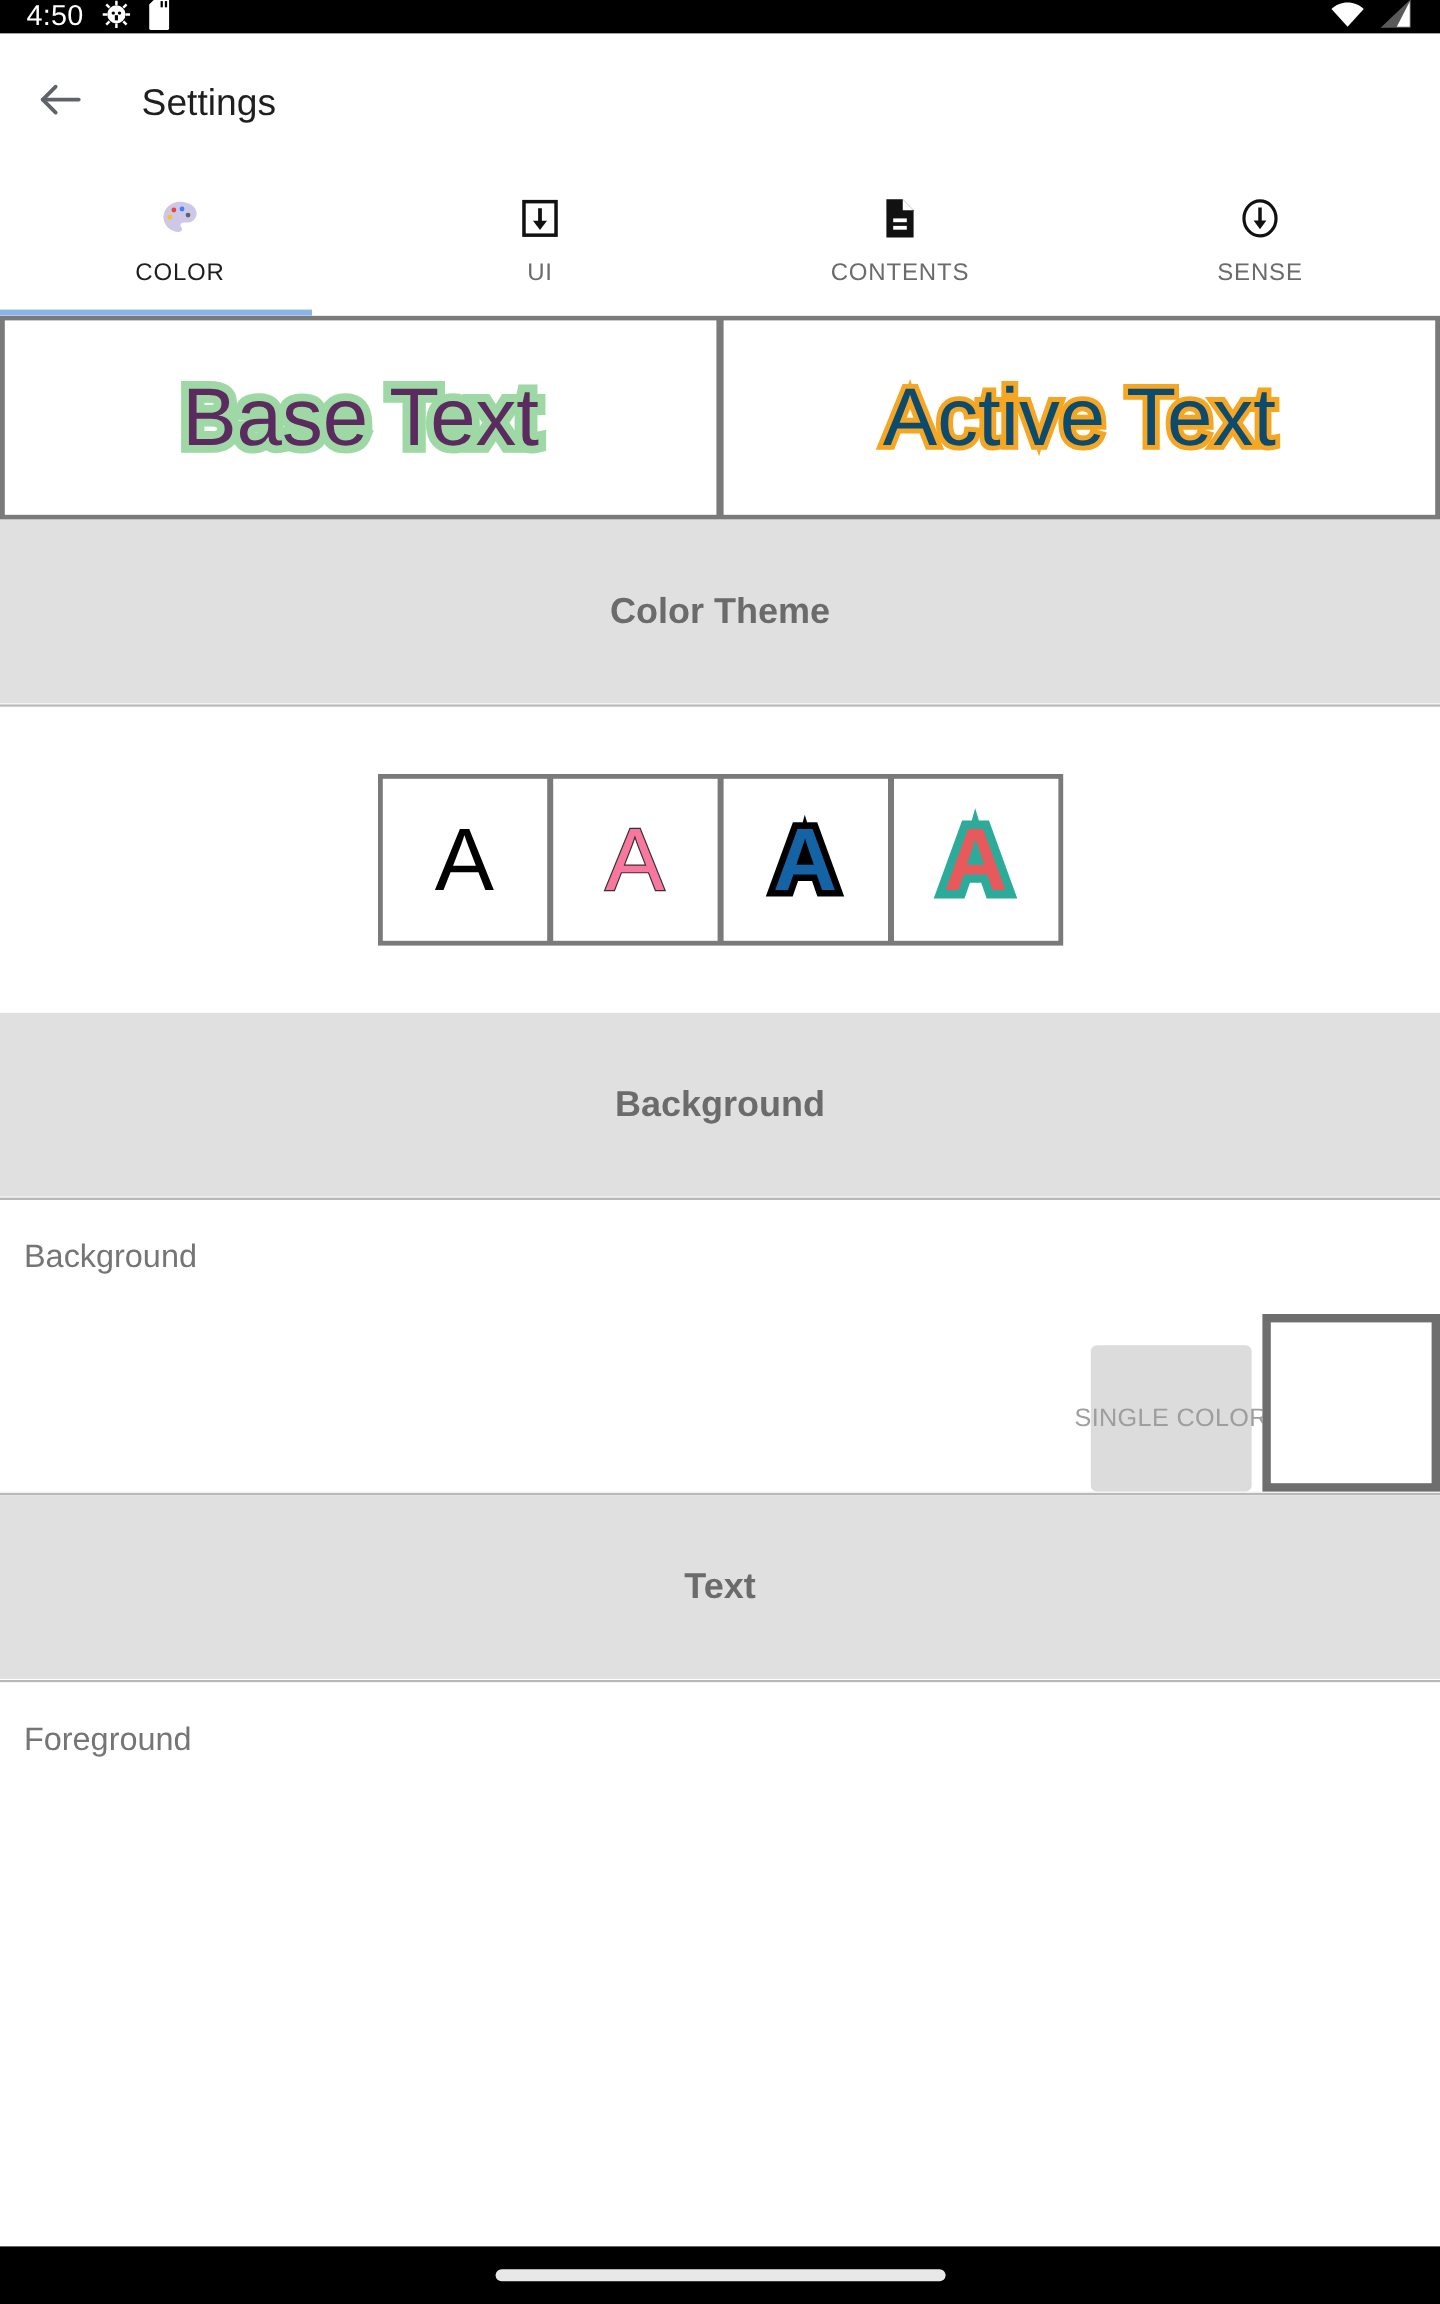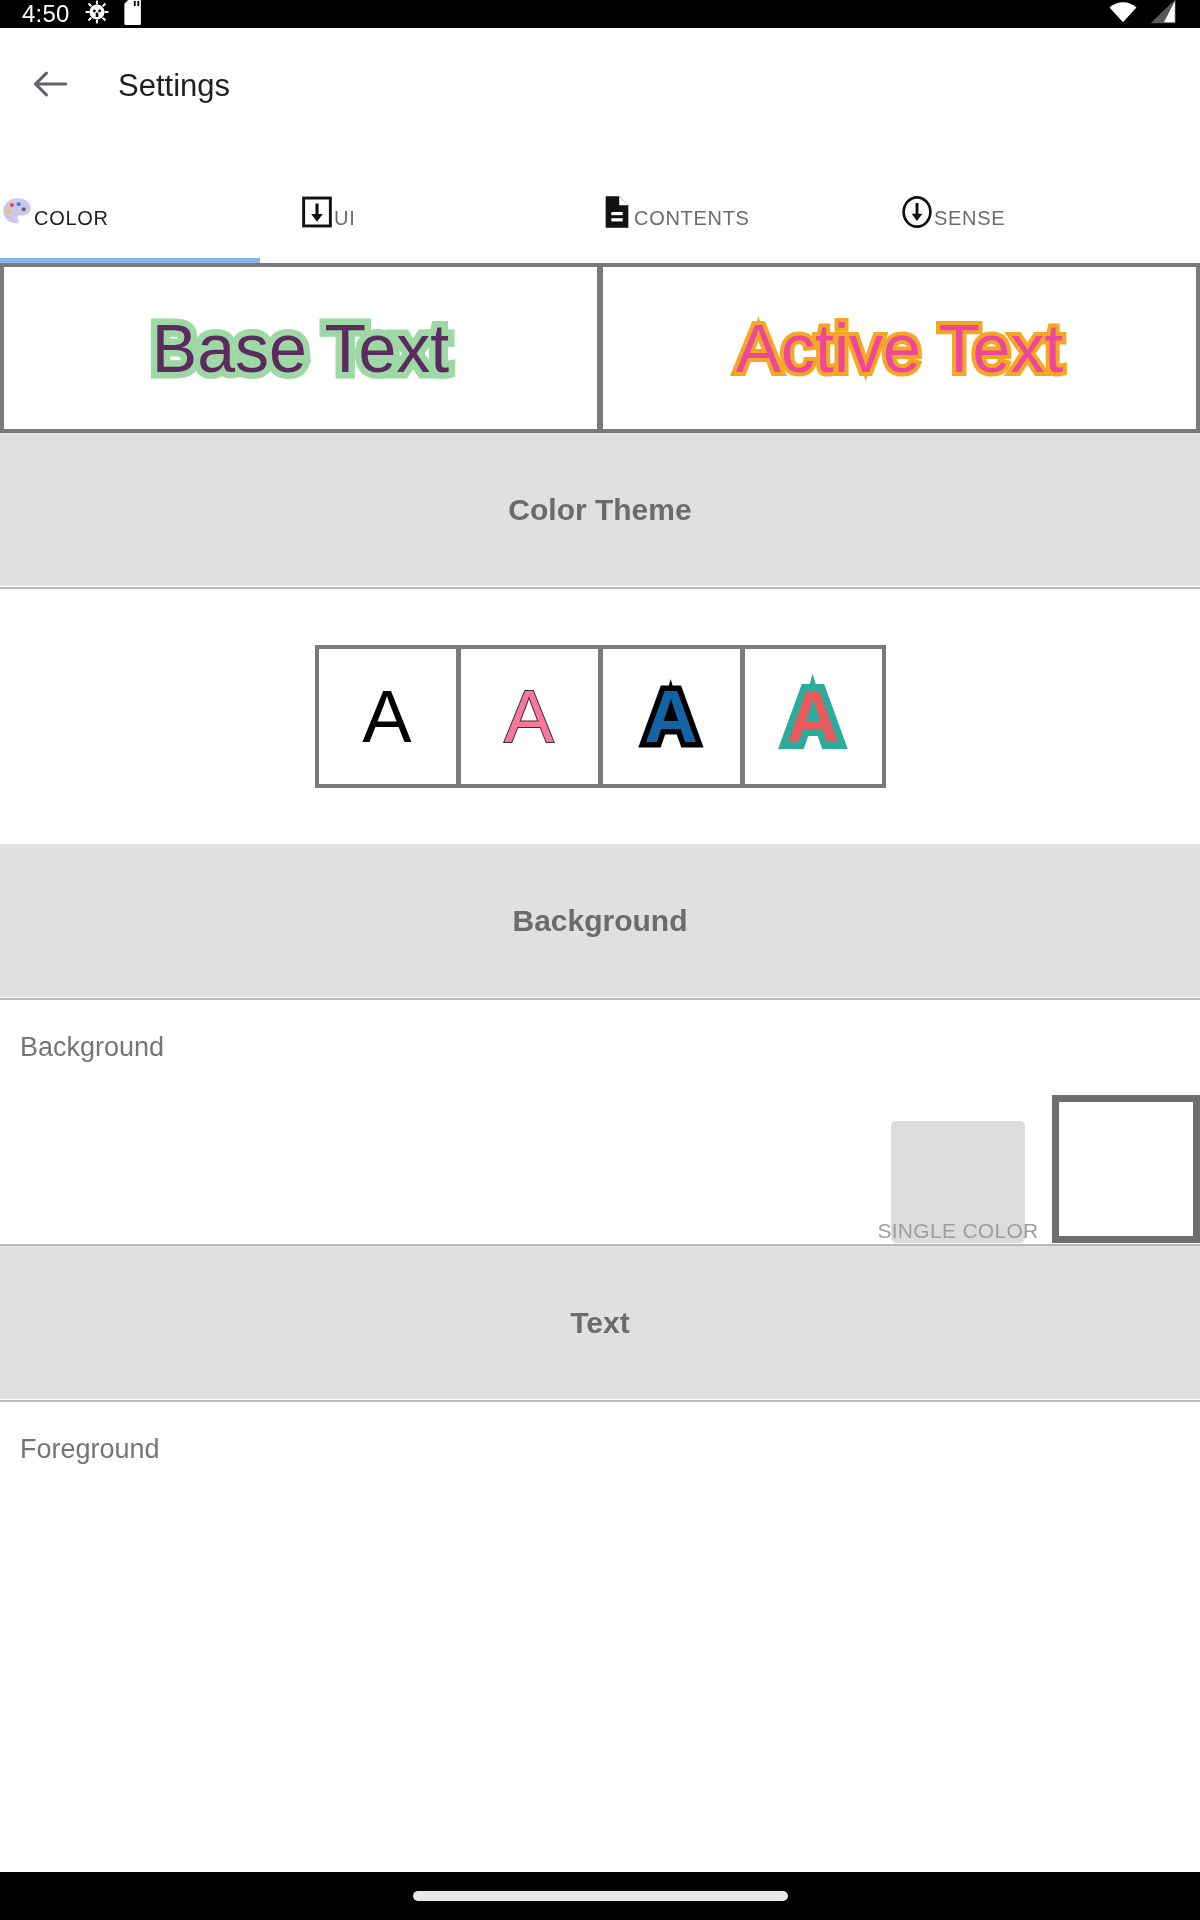--- a/index.html
+++ b/index.html
@@ -44,21 +44,21 @@
 
   
   .tabs {
     display: flex; width: 100%;
     height: 120px;
     background: #ffffff;
     position: relative;
   }
   .tab {
     flex: 1 1 0;
-    display: flex; flex-direction: row;
+    display: flex; flex-direction: column;
     align-items: center; justify-content: flex-start;
     padding-top: 18px;
     cursor: pointer;
   }
   .tab-icon {
     height: 42px;
     display: flex; align-items: center; justify-content: center;
     font-size: 30px; line-height: 1;
   }
   .tab-label {
@@ -95,21 +95,21 @@
     font-size: 68px;
     font-weight: 400;
     white-space: nowrap;
   }
   .base-text {
     color: #5b2a5e;
     -webkit-text-stroke: 13px #9ed8a5;
     paint-order: stroke fill;
   }
   .active-text {
-    color: #ec4899;
+    color: #0c4a6e;
     -webkit-text-stroke: 8px #f5a623;
     paint-order: stroke fill;
   }
 
   
   .section-band {
     width: 100%;
     background: #e0e0e0;
     display: flex; align-items: center; justify-content: center;
   }
@@ -166,23 +166,23 @@
   }
   .option-controls {
     position: absolute;
     right: 0; bottom: 0;
     display: flex; align-items: flex-end;
   }
   .single-color-btn {
     width: 134px; height: 122px;
     background: #dcdcdc;
     border-radius: 5px;
-    display: flex; align-items: flex-end; justify-content: center;
-    cursor: pointer;
-    margin-right: 27px;
+    display: flex; align-items: center; justify-content: center;
+    cursor: pointer;
+    margin-right: 9px;
   }
   .single-color-btn span {
     font-size: 21px;
     color: #9e9e9e;
     white-space: nowrap;
     letter-spacing: .3px;
   }
   .color-chip {
     width: 148px; height: 148px;
     background: #ffffff;

